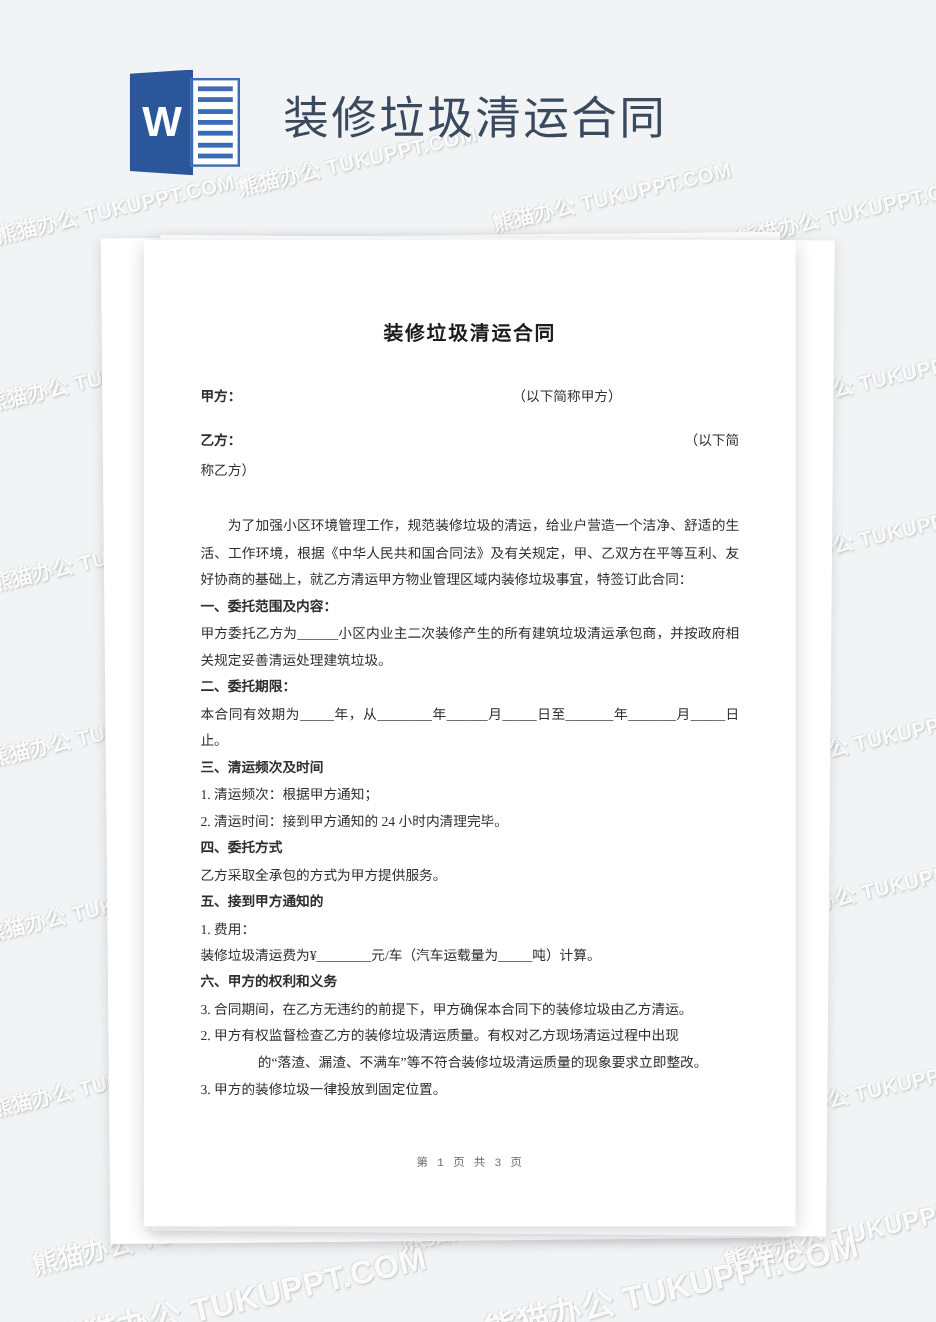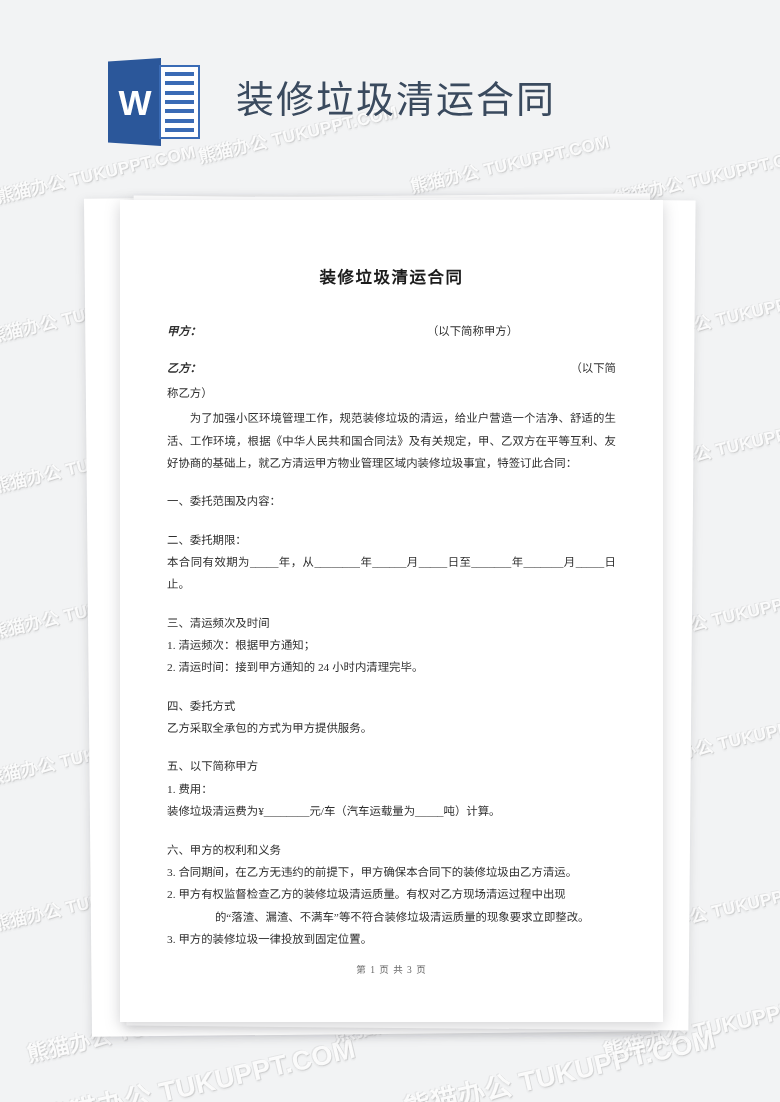--- a/index.html
+++ b/index.html
@@ -154,51 +154,52 @@
     font-size: 16.5px;
     font-weight: 700;
     letter-spacing: 1.5px;
     margin: 14px 0 26px 0;
     color: #1c1c1c;
   }
   .party-row {
     display: flex;
     margin-bottom: 3px;
   }
-  .party-row .label { width: 44px; font-weight: 700; font-style: italic; }
+  .party-row .label { width: 44px; font-weight: 700; }
   .party-row .spacer { flex: 1 1 auto; }
   .party-row .note { white-space: nowrap; }
   .party-row.jia .note { margin-left: 118px; }
   .party-row.yi { margin-top: 14px; }
   .party-row.yi .note { margin-left: auto; }
-  .cont-line { margin-bottom: 3px; }
+  .cont-line { margin-bottom: 24px; }
 
   p.para {
     margin: 0;
     text-align: justify;
     text-justify: inter-ideograph;
   }
   p.indent { text-indent: 2em; font-family: Liberation Serif, serif; }
-  p.sect { font-weight: 400; margin-top: 16px; }
+  p.sect { font-weight: 700; }
   p.hang {
     padding-left: 1.05em;
     text-indent: -1.05em;
   }
   p.hang2 {
     padding-left: 4.2em;
     text-indent: 0;
   }
   .page-footer {
     position: absolute;
     left: 0; right: 0;
     bottom: 42px;
     text-align: center;
     font-size: 9.5px;
     color: #6a6a6a;
     letter-spacing: 1px;
+    font-family: Liberation Mono, monospace;
   }
 </style>
 </head>
 <body>
 
 <div class="paper-stack">
   <div class="sheet back-left"></div>
   <div class="sheet back-right"></div>
   <div class="sheet front"></div>
 </div>
@@ -234,28 +235,29 @@
   <div class="party-row yi">
     <span class="label">乙方：</span>
     <span class="note">（以下简</span>
   </div>
   <div class="cont-line">称乙方）</div>
 
   <p class="para indent">为了加强小区环境管理工作，规范装修垃圾的清运，给业户营造一个洁净、舒适的生活、工作环境，根据《中华人民共和国合同法》及有关规定，甲、乙双方在平等互利、友好协商的基础上，就乙方清运甲方物业管理区域内装修垃圾事宜，特签订此合同：</p>
 
   <div id="sections-host">
       <p class="para sect">一、委托范围及内容：</p>
+      <p class="para">甲方委托乙方为______小区内业主二次装修产生的所有建筑垃圾清运承包商，并按政府相关规定妥善清运处理建筑垃圾。</p>
       <p class="para sect">二、委托期限：</p>
       <p class="para">本合同有效期为_____年，从________年______月_____日至_______年_______月_____日止。</p>
       <p class="para sect">三、清运频次及时间</p>
       <p class="para hang">1. 清运频次：根据甲方通知；</p>
       <p class="para hang">2. 清运时间：接到甲方通知的 24 小时内清理完毕。</p>
       <p class="para sect">四、委托方式</p>
       <p class="para">乙方采取全承包的方式为甲方提供服务。</p>
-      <p class="para sect">五、以下简称甲方</p>
+      <p class="para sect">五、接到甲方通知的</p>
       <p class="para hang">1. 费用：</p>
       <p class="para">装修垃圾清运费为¥________元/车（汽车运载量为_____吨）计算。</p>
       <p class="para sect">六、甲方的权利和义务</p>
       <p class="para hang">3. 合同期间，在乙方无违约的前提下，甲方确保本合同下的装修垃圾由乙方清运。</p>
       <p class="para hang">2. 甲方有权监督检查乙方的装修垃圾清运质量。有权对乙方现场清运过程中出现</p>
       <p class="para hang2">的“落渣、漏渣、不满车”等不符合装修垃圾清运质量的现象要求立即整改。</p>
       <p class="para hang">3. 甲方的装修垃圾一律投放到固定位置。</p>
     </div>
 
   <div class="page-footer">第 1 页 共 3 页</div>

